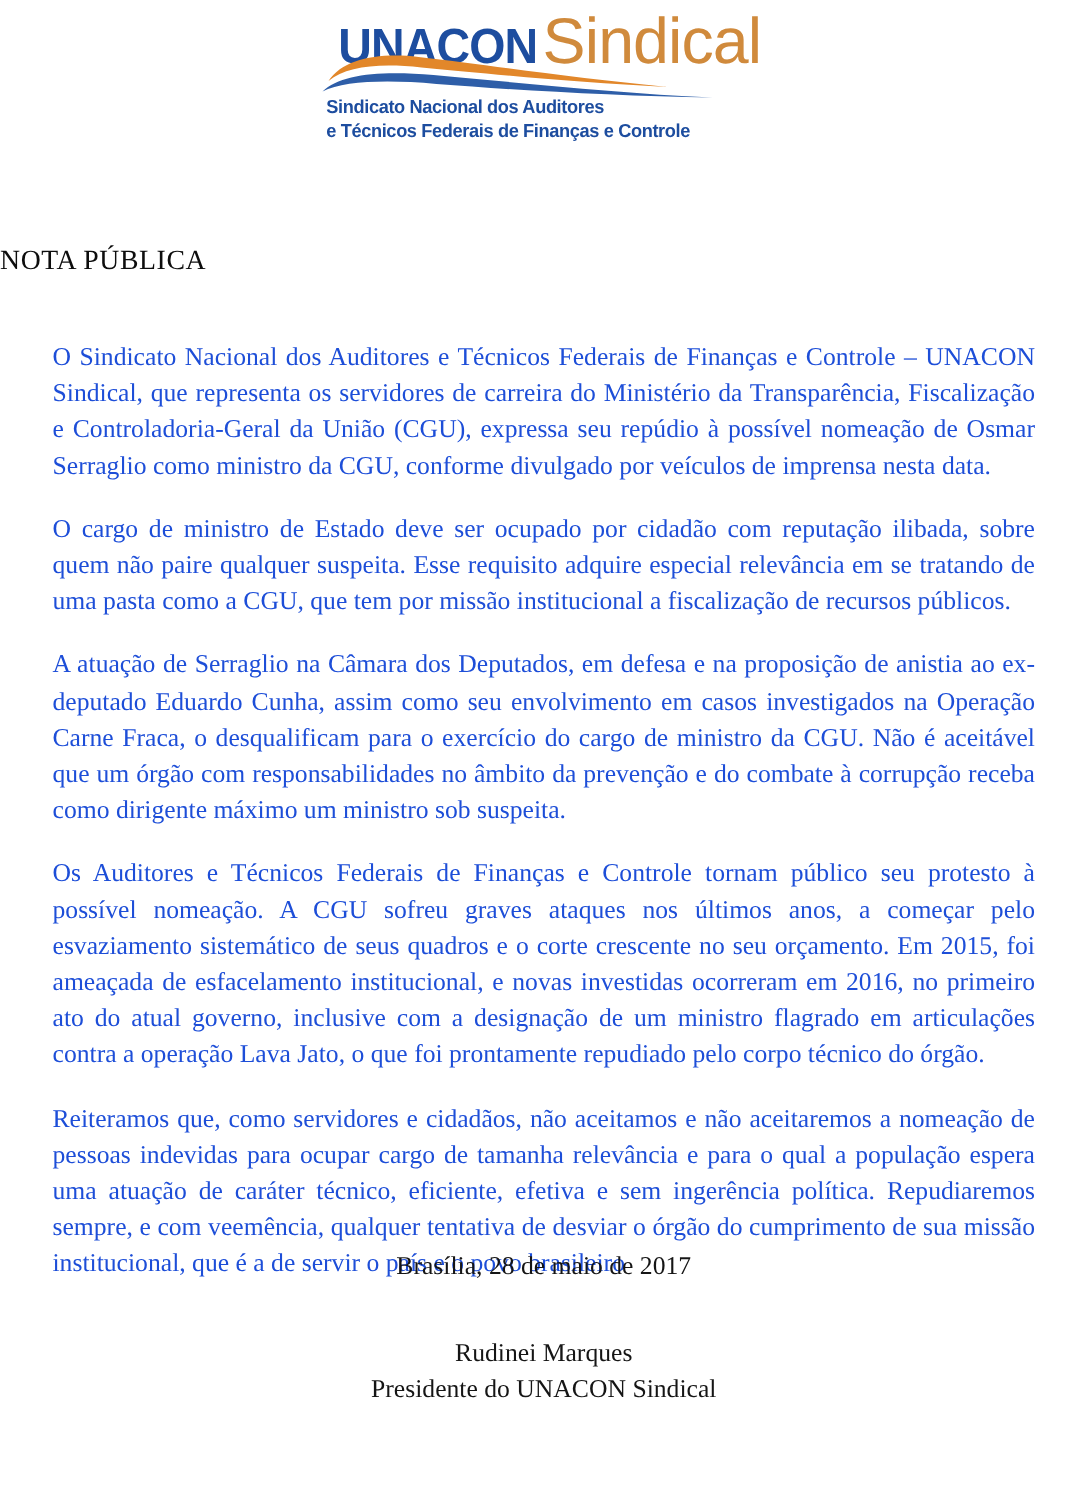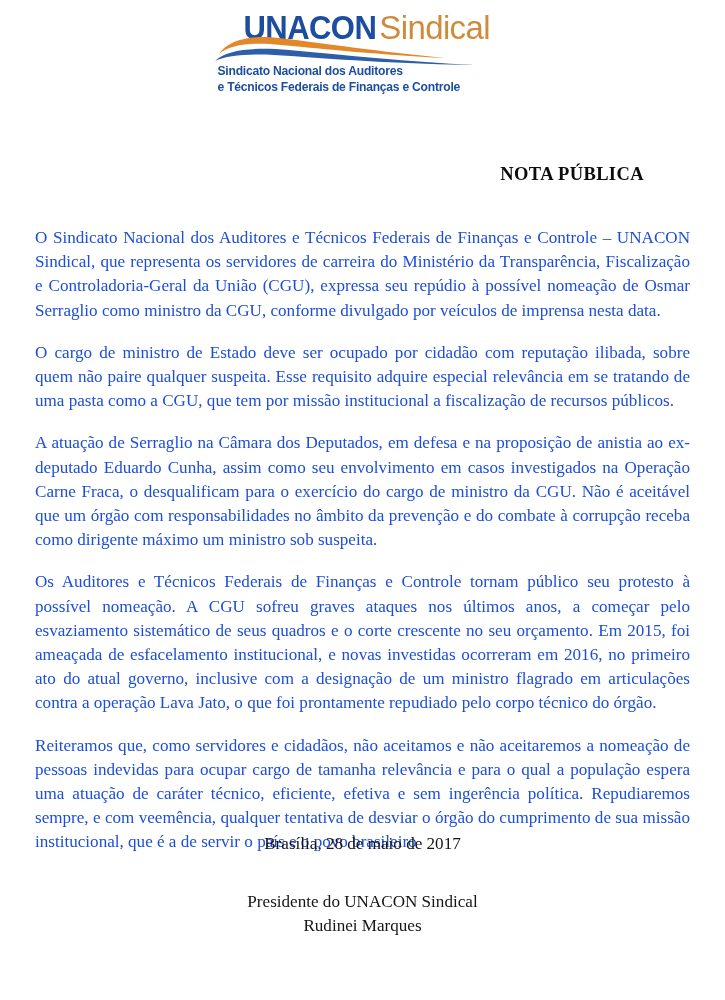--- a/index.html
+++ b/index.html
@@ -56,21 +56,21 @@
     font-size: 33px;
     font-weight: 700;
     letter-spacing: -0.6px;
     color: #1D4D9F;
     font-stretch: condensed;
     transform: scaleX(0.94);
     display: inline-block;
     transform-origin: right center;
   }
   .logo-sindical {
-    font-size: 33px;
+    font-size: 43px;
     font-weight: 400;
     letter-spacing: -0.6px;
     color: #D08A3C;
     display: inline-block;
     margin-left: 3px;
   }
 
   .logo-swoosh {
     position: absolute;
     top: 27px;
@@ -94,23 +94,23 @@
     white-space: nowrap;
   }
   .logo-tagline span { display: block; transform: scaleX(0.97); }
 
   
   .doc-title {
     position: absolute;
     top: 152px;
     left: 0;
     width: 644px;
-    text-align: right;
+    text-align: left;
     font-size: 18.5px;
-    font-weight: 700;
+    font-weight: 400;
     letter-spacing: 0.4px;
     color: #0d0d0d;
   }
 
   .body-copy {
     position: absolute;
     top: 226px;
     left: 35px;
     width: 655px;
   }
@@ -173,17 +173,17 @@
     <p>O Sindicato Nacional dos Auditores e Técnicos Federais de Finanças e Controle – UNACON Sindical, que representa os servidores de carreira do Ministério da Transparência, Fiscalização e Controladoria-Geral da União (CGU), expressa seu repúdio à possível nomeação de Osmar Serraglio como ministro da CGU, conforme divulgado por veículos de imprensa nesta data.</p>
     <p>O cargo de ministro de Estado deve ser ocupado por cidadão com reputação ilibada, sobre quem não paire qualquer suspeita. Esse requisito adquire especial relevância em se tratando de uma pasta como a CGU, que tem por missão institucional a fiscalização de recursos públicos.</p>
     <p>A atuação de Serraglio na Câmara dos Deputados, em defesa e na proposição de anistia ao ex-deputado Eduardo Cunha, assim como seu envolvimento em casos investigados na Operação Carne Fraca, o desqualificam para o exercício do cargo de ministro da CGU. Não é aceitável que um órgão com responsabilidades no âmbito da prevenção e do combate à corrupção receba como dirigente máximo um ministro sob suspeita.</p>
     <p>Os Auditores e Técnicos Federais de Finanças e Controle tornam público seu protesto à possível nomeação. A CGU sofreu graves ataques nos últimos anos, a começar pelo esvaziamento sistemático de seus quadros e o corte crescente no seu orçamento. Em 2015, foi ameaçada de esfacelamento institucional, e novas investidas ocorreram em 2016, no primeiro ato do atual governo, inclusive com a designação de um ministro flagrado em articulações contra a operação Lava Jato, o que foi prontamente repudiado pelo corpo técnico do órgão.</p>
     <p>Reiteramos que, como servidores e cidadãos, não aceitamos e não aceitaremos a nomeação de pessoas indevidas para ocupar cargo de tamanha relevância e para o qual a população espera uma atuação de caráter técnico, eficiente, efetiva e sem ingerência política. Repudiaremos sempre, e com veemência, qualquer tentativa de desviar o órgão do cumprimento de sua missão institucional, que é a de servir o país e o povo brasileiro</p>
   </div>
 
   <div class="signoff signoff-place">Brasília, 28 de maio de 2017</div>
 
   <div class="signoff signoff-name">
+    <span class="line">Rudinei Marques</span>
     <span class="line">Presidente do UNACON Sindical</span>
-    <span class="line">Rudinei Marques</span>
   </div>
 
 </div>
 
 </body></html>

